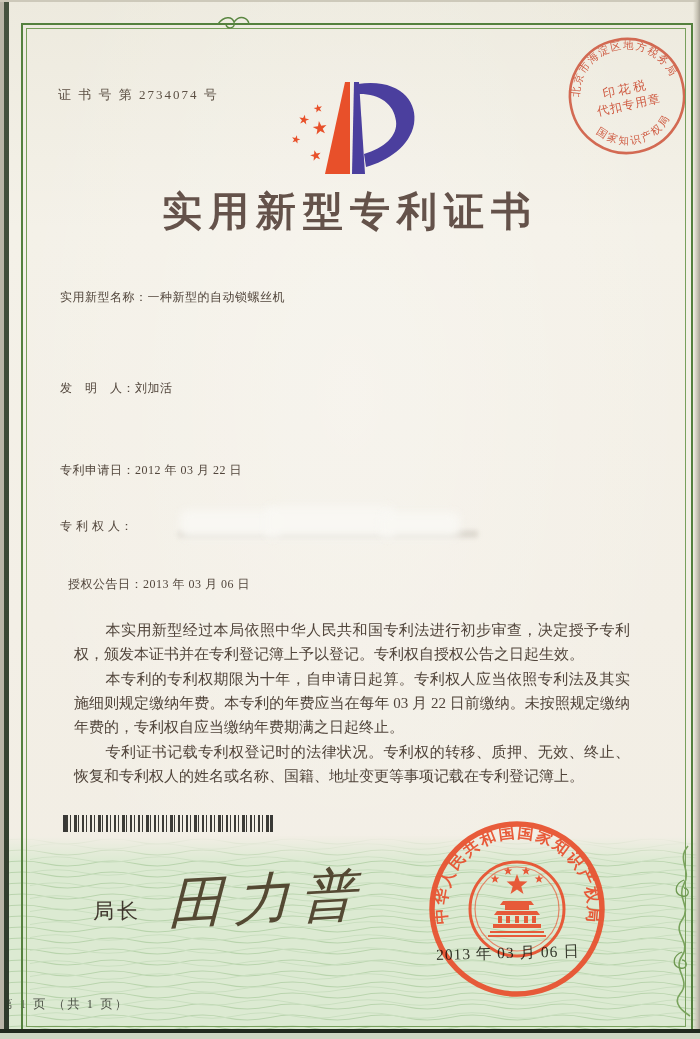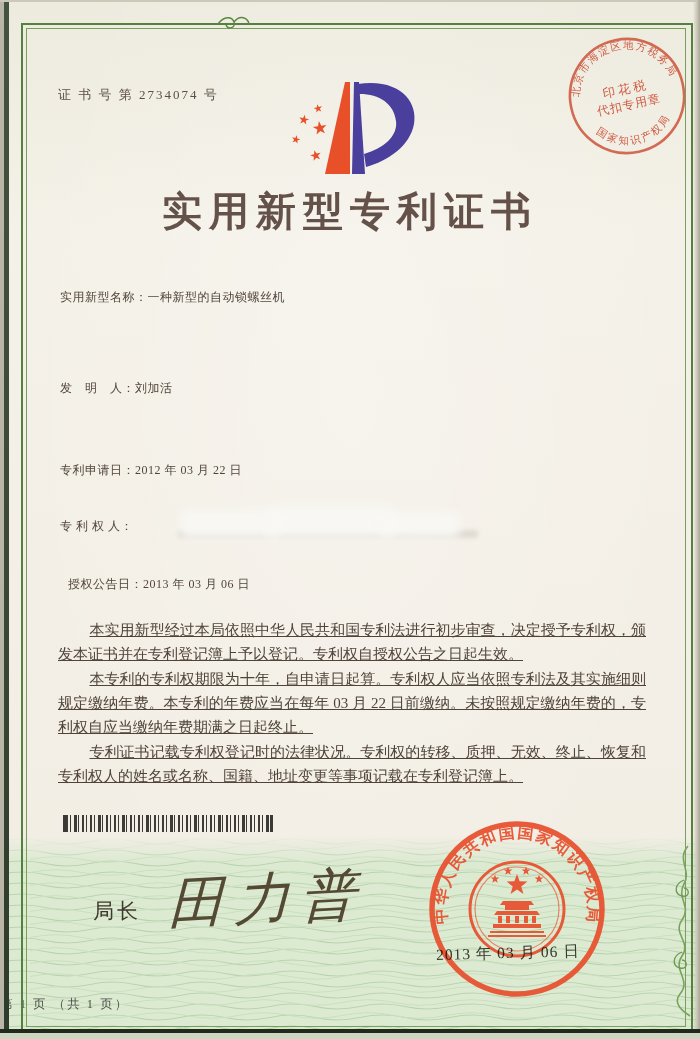--- a/index.html
+++ b/index.html
@@ -34,21 +34,21 @@
   .tax-stamp{position:absolute;left:563px;top:32px;z-index:11;transform:rotate(-12deg);opacity:.92;}
   
   .field-row{position:absolute;left:60px;width:580px;height:30px;font-size:12px;letter-spacing:.5px;color:#51453b;z-index:10;}
   .field-label{display:inline;}
   .field-value{display:inline;}
   .blurpatch{position:absolute;background:rgba(249,248,243,.93);filter:blur(4px);border-radius:7px;}
   .smudge{position:absolute;background:rgba(160,152,140,.25);filter:blur(2px);border-radius:3px;}
   
   .body-text{position:absolute;left:58px;top:617px;width:588px;z-index:10;
     font-size:15px;line-height:24px;text-align:justify;color:#50443a;}
-  .body-text p{margin:1px 0;text-indent:2.1em;text-decoration:underline;}
+  .body-text p{margin:1px 16px;text-indent:2.1em;}
   
   .barcode{position:absolute;left:63px;top:815px;width:204px;height:17px;z-index:5;
     border-left:3px solid #20201e;border-right:3px solid #20201e;
     background:repeating-linear-gradient(90deg,
       #23231f 0 2px,transparent 2px 4px,#23231f 4px 5px,transparent 5px 8px,
       #23231f 8px 11px,transparent 11px 12px,#23231f 12px 13px,transparent 13px 16px,
       #23231f 16px 18px,transparent 18px 20px,#23231f 20px 21px,transparent 21px 24px);
     opacity:.88;}
   
   .director-label{position:absolute;left:93px;top:897px;font-size:21px;letter-spacing:3px;color:#3f362c;z-index:12;text-align:center;}

